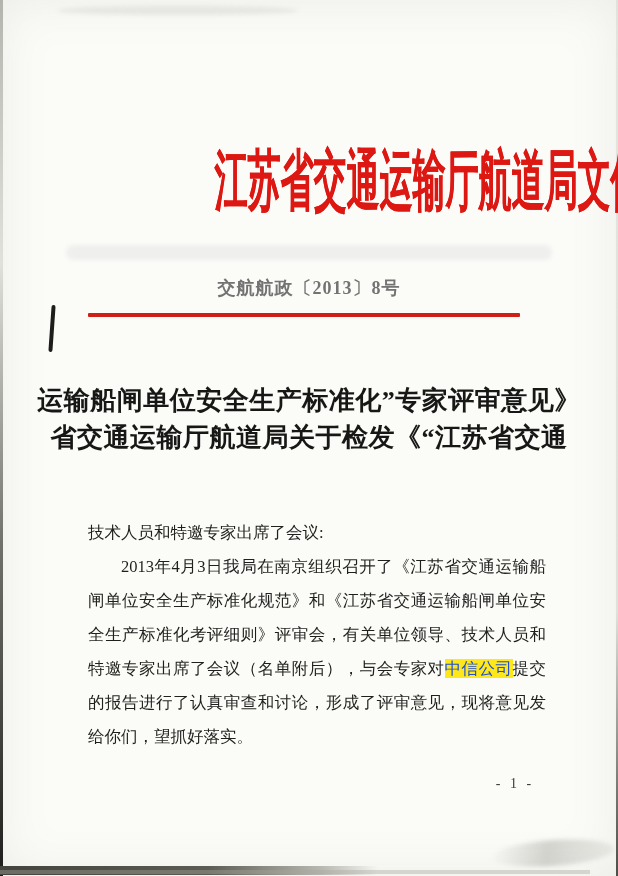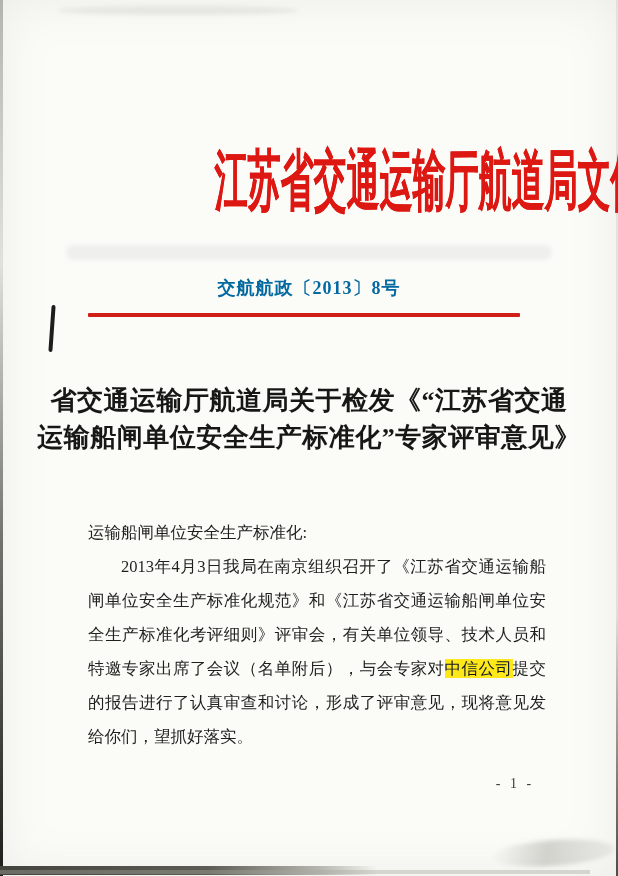--- a/index.html
+++ b/index.html
@@ -65,21 +65,21 @@
     display: inline-block;
     font-size: 66px; line-height: 70px; font-weight: bold;
     color: #dd1712;
     transform: scaleX(0.50); transform-origin: 50% 50%;
     letter-spacing: 0px;
     text-shadow: 0.5px 0 0 #dd1712;
   }
   .doc-number {
     position: absolute; left: 0; top: 276px; width: 618px;
     text-align: center;
-    font-size: 18px; font-weight: 600; color: #0369a1;
+    font-size: 18px; font-weight: 600; color: #737373;
     letter-spacing: 1px;
   }
   .red-rule {
     position: absolute; left: 88px; top: 313px; width: 432px; height: 4px;
     background: #cf1f16; border-radius: 1px;
   }
   .doc-title {
     position: absolute; left: 0; top: 382px; width: 618px;
     text-align: center;
     font-size: 26px; line-height: 37px; font-weight: bold;
@@ -87,21 +87,21 @@
     letter-spacing: 0.5px;
   }
   .body-block {
     position: absolute; left: 88px; top: 516px; width: 458px;
     font-size: 16.5px; line-height: 34px; color: #1f1f1d;
     text-align: justify;
   }
   .body-block .para { text-indent: 2em; }
   .hl {
     background: #ffe81a;
-    color: #0f172a;
+    color: #1d4ed8;
   }
   .page-number {
     position: absolute; left: 470px; top: 776px; width: 90px;
     text-align: center;
     font-size: 14px; color: #3a3a38; letter-spacing: 3px;
   }
 </style>
 </head>
 <body>
 
@@ -118,24 +118,24 @@
 
   <div class="red-header">
     <span>江苏省交通运输厅航道局文件</span>
   </div>
 
   <div class="doc-number">交航航政〔2013〕8号</div>
 
   <div class="red-rule"></div>
 
   <div class="doc-title">
+    <div>运输船闸单位安全生产标准化”专家评审意见》</div>
     <div>省交通运输厅航道局关于检发《“江苏省交通</div>
-    <div>运输船闸单位安全生产标准化”专家评审意见》</div>
   </div>
 
   <div class="body-block">
-    <div class="salutation">运输船闸单位安全生产标准化:</div>
+    <div class="salutation">技术人员和特邀专家出席了会议:</div>
     <p class="para"><span>2013年4月3日我局在南京组织召开了《江苏省交通运输船闸单位安全生产标准化规范》和《江苏省交通运输船闸单位安全生产标准化考评细则》评审会，有关单位领导、技术人员和特邀专家出席了会议（名单附后），与会专家对</span><span class="hl">中信公司</span><span>提交的报告进行了认真审查和讨论，形成了评审意见，现将意见发给你们，望抓好落实。</span></p>
   </div>
 
   <div class="page-number">- 1 -</div>
 
 </div>
 
 </body></html>

